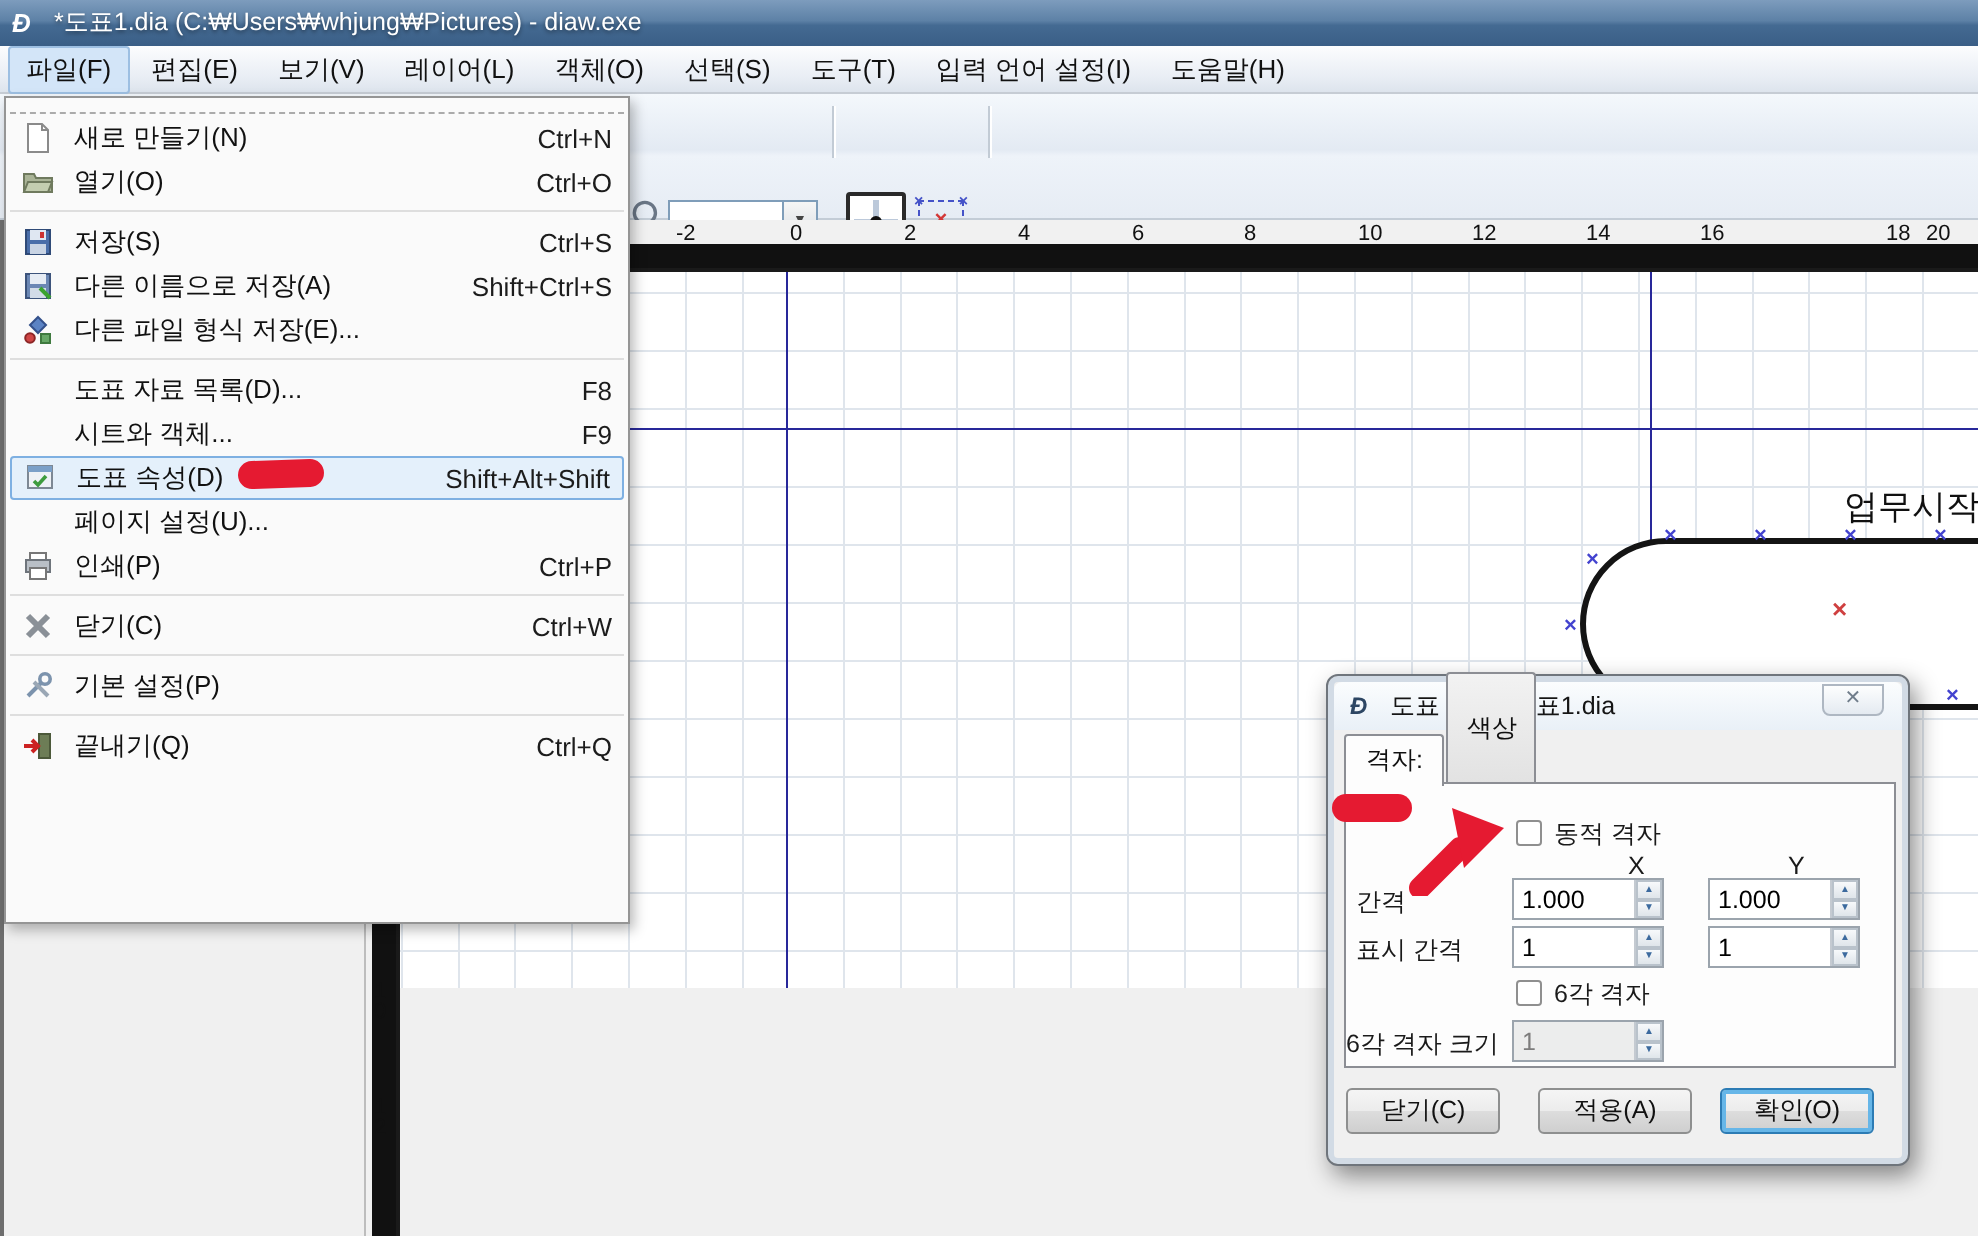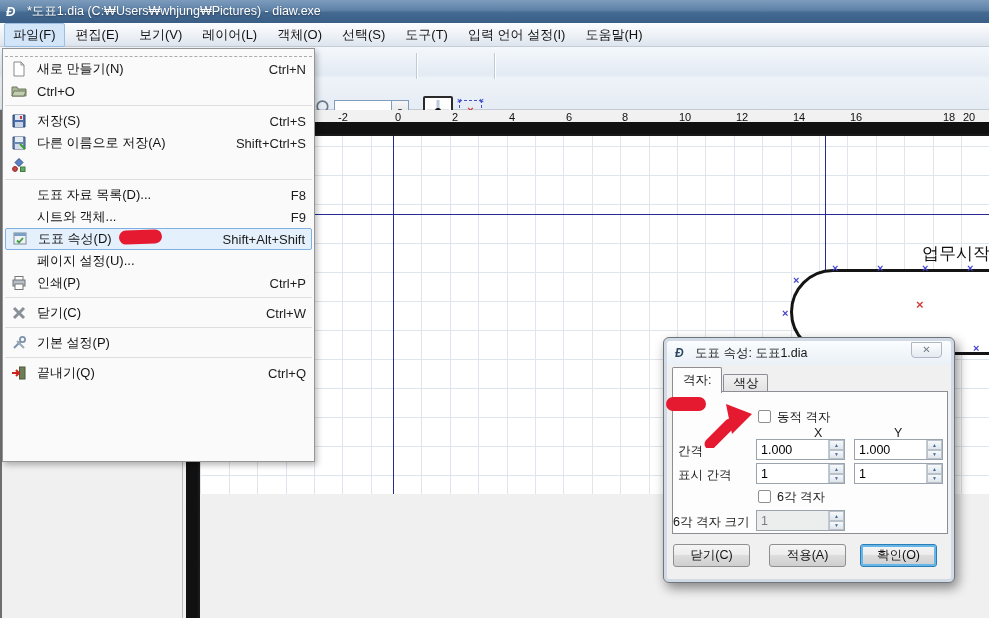--- a/index.html
+++ b/index.html
@@ -99,27 +99,27 @@
     background:#f0f0f0; border:1px solid #6f757c; border-radius:6px;
     box-shadow:0 0 0 3px rgba(200,212,226,.75) inset, 3px 5px 12px rgba(0,0,0,.45); }
   .dlg-title { position:absolute; left:3px; right:3px; top:3px; height:24px; border-radius:4px 4px 0 0;
     background:linear-gradient(#fbfdfe,#e9f0f7); display:flex; align-items:center; padding-left:8px; }
   .dlg-title .dlg-icon { width:14px; height:14px; margin-right:6px; font-size:12px; font-weight:bold; font-style:italic; color:#2d4663; line-height:14px; }
   .dlg-title .dlg-title-text { font-size:12.5px; color:#151515; }
   .dlg-close { position:absolute; right:12px; top:4px; width:31px; height:16px;
     background:linear-gradient(#fdfefe,#e4eaf1); border:1px solid #aeb7c2; border-radius:0 0 4px 4px;
     color:#707d8b; font-size:10px; font-weight:bold; text-align:center; line-height:14px; }
   .dlg-tabs { position:absolute; left:8px; top:32px; height:22px; display:flex; align-items:flex-end; }
-  .dlg-tab { font-size:12.5px; padding:0 9px; border:1px solid #8c8e94; border-bottom:none;
+  .dlg-tab { font-size:12.5px; padding:19px 9px; border:1px solid #8c8e94; border-bottom:none;
     background:linear-gradient(#f2f2f2,#e2e2e2); border-radius:2px 2px 0 0; margin-right:1px; }
   .dlg-tab.active { background:#fdfdfd; padding:4px 10px; position:relative; z-index:2; top:1px; }
   .dlg-panel { position:absolute; left:8px; top:53px; width:276px; height:143px; background:#fdfdfd; border:1px solid #8c8e94; }
   .dlg-label { position:absolute; font-size:12.5px; color:#1a1a1a; white-space:nowrap; }
   .chk { position:absolute; width:13px; height:13px; background:#fff; border:1px solid #8f8f8f; border-radius:2px; }
-  .spin { position:absolute; width:89px; height:21px; border:1px solid #9ba4ad; background:#fff; display:flex; }
+  .spin { position:absolute; width:76px; height:21px; border:1px solid #9ba4ad; background:#fff; display:flex; }
   .spin input { flex:1; border:none; outline:none; font-size:12.5px; padding:2px 4px; background:transparent; font-family:inherit; width:60px; }
   .spin .spin-btns { width:16px; border-left:1px solid #c4cad1; display:flex; flex-direction:column; }
   .spin .sb { flex:1; background:linear-gradient(#f7f9fb,#dfe5ea); border:1px solid #b9c2cb; font-size:5px; color:#3c6a9e; display:flex; align-items:center; justify-content:center; }
   .spin.disabled { background:#eceded; }
   .spin.disabled input { color:#7d7d7d; }
   .dlg-btn { position:absolute; top:206px; width:77px; height:23px; font-size:12.5px; text-align:center; line-height:21px;
     background:linear-gradient(#f5f5f5 0%,#ececec 49%,#dddddd 50%,#cfcfcf 100%); border:1px solid #8e8f8f; border-radius:3px; }
   .dlg-btn.default { border:1px solid #2c7cb5; box-shadow:0 0 0 2px #66b6e8 inset; }
 
   
@@ -279,20 +279,21 @@
             <path d="M10 1v3h3" fill="none" stroke="#8a8a8a"></path>
           </svg></span>
       <span class="mil">새로 만들기(N)</span>
         <span class="mis">Ctrl+N</span>
     </div>
     <div class="mi">
       <span class="mic"><svg viewBox="0 0 16 16">
             <path d="M1 4h5l1 2h8v7H1z" fill="#aab497" stroke="#6f7a5e"></path>
             <path d="M1 13l2-5h12l-2 5z" fill="#c3cdb0" stroke="#6f7a5e"></path>
           </svg></span>
+      <span class="mil">열기(O)</span>
         <span class="mis">Ctrl+O</span>
     </div>
     <div class="menu-sep"></div>
     <div class="mi">
       <span class="mic"><svg viewBox="0 0 16 16">
             <path d="M2 2h12v12H2z" fill="#4a6ea9" stroke="#2f4a77"></path>
             <rect x="4" y="2" width="8" height="5" fill="#dfe7f2"></rect>
             <rect x="4" y="9" width="8" height="5" fill="#c9d4e4"></rect>
             <rect x="9" y="3" width="2" height="3" fill="#c33"></rect>
           </svg></span>
@@ -308,20 +309,21 @@
           </svg></span>
       <span class="mil">다른 이름으로 저장(A)</span>
         <span class="mis">Shift+Ctrl+S</span>
     </div>
     <div class="mi">
       <span class="mic"><svg viewBox="0 0 16 16">
             <path d="M8 1.5l4 4-4 4-4-4z" fill="#5b83c4" stroke="#33508a"></path>
             <circle cx="4" cy="12" r="2.4" fill="#cf4545" stroke="#8c2626"></circle>
             <rect x="9.5" y="10" width="4.5" height="4.5" fill="#67a867" stroke="#3f7a3f"></rect>
           </svg></span>
+      <span class="mil">다른 파일 형식 저장(E)...</span>
         <span class="mis"></span>
     </div>
     <div class="menu-sep"></div>
     <div class="mi">
       <span class="mic"></span>
       <span class="mil">도표 자료 목록(D)...</span>
         <span class="mis">F8</span>
     </div>
     <div class="mi">
       <span class="mic"></span>

